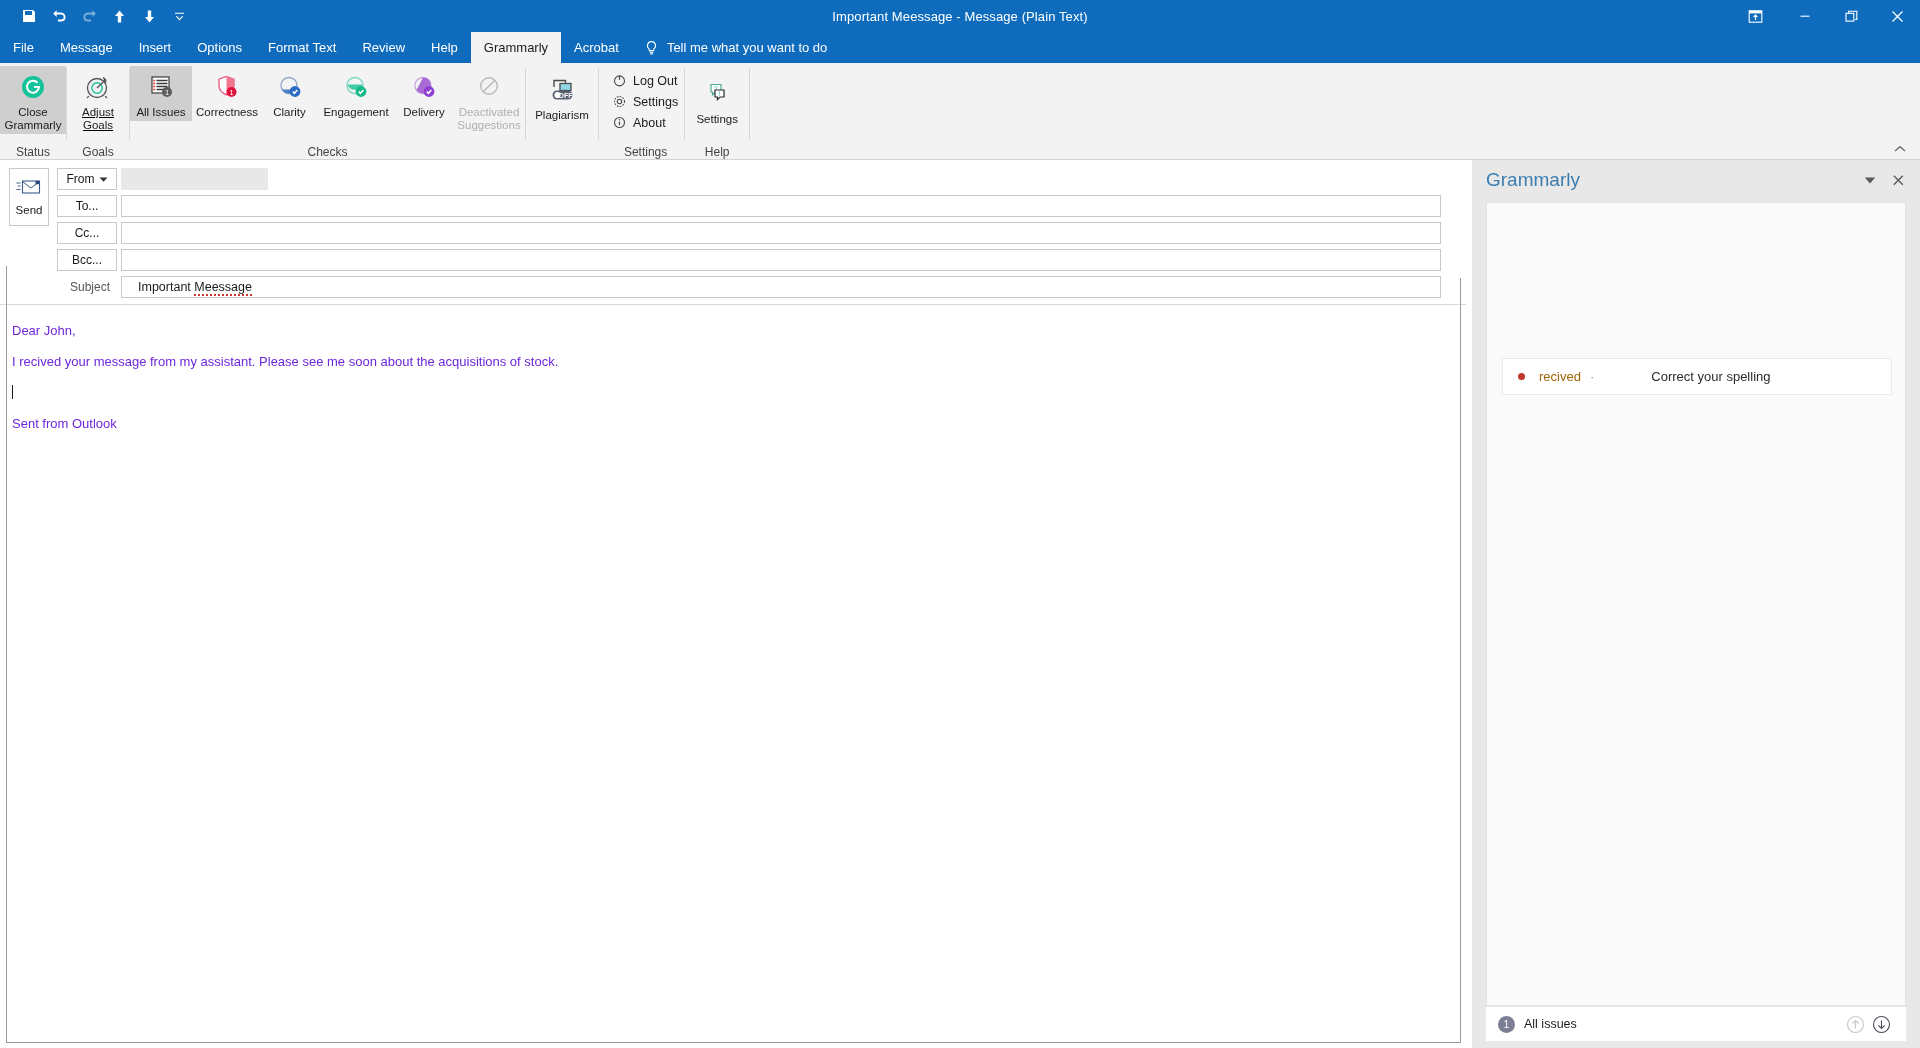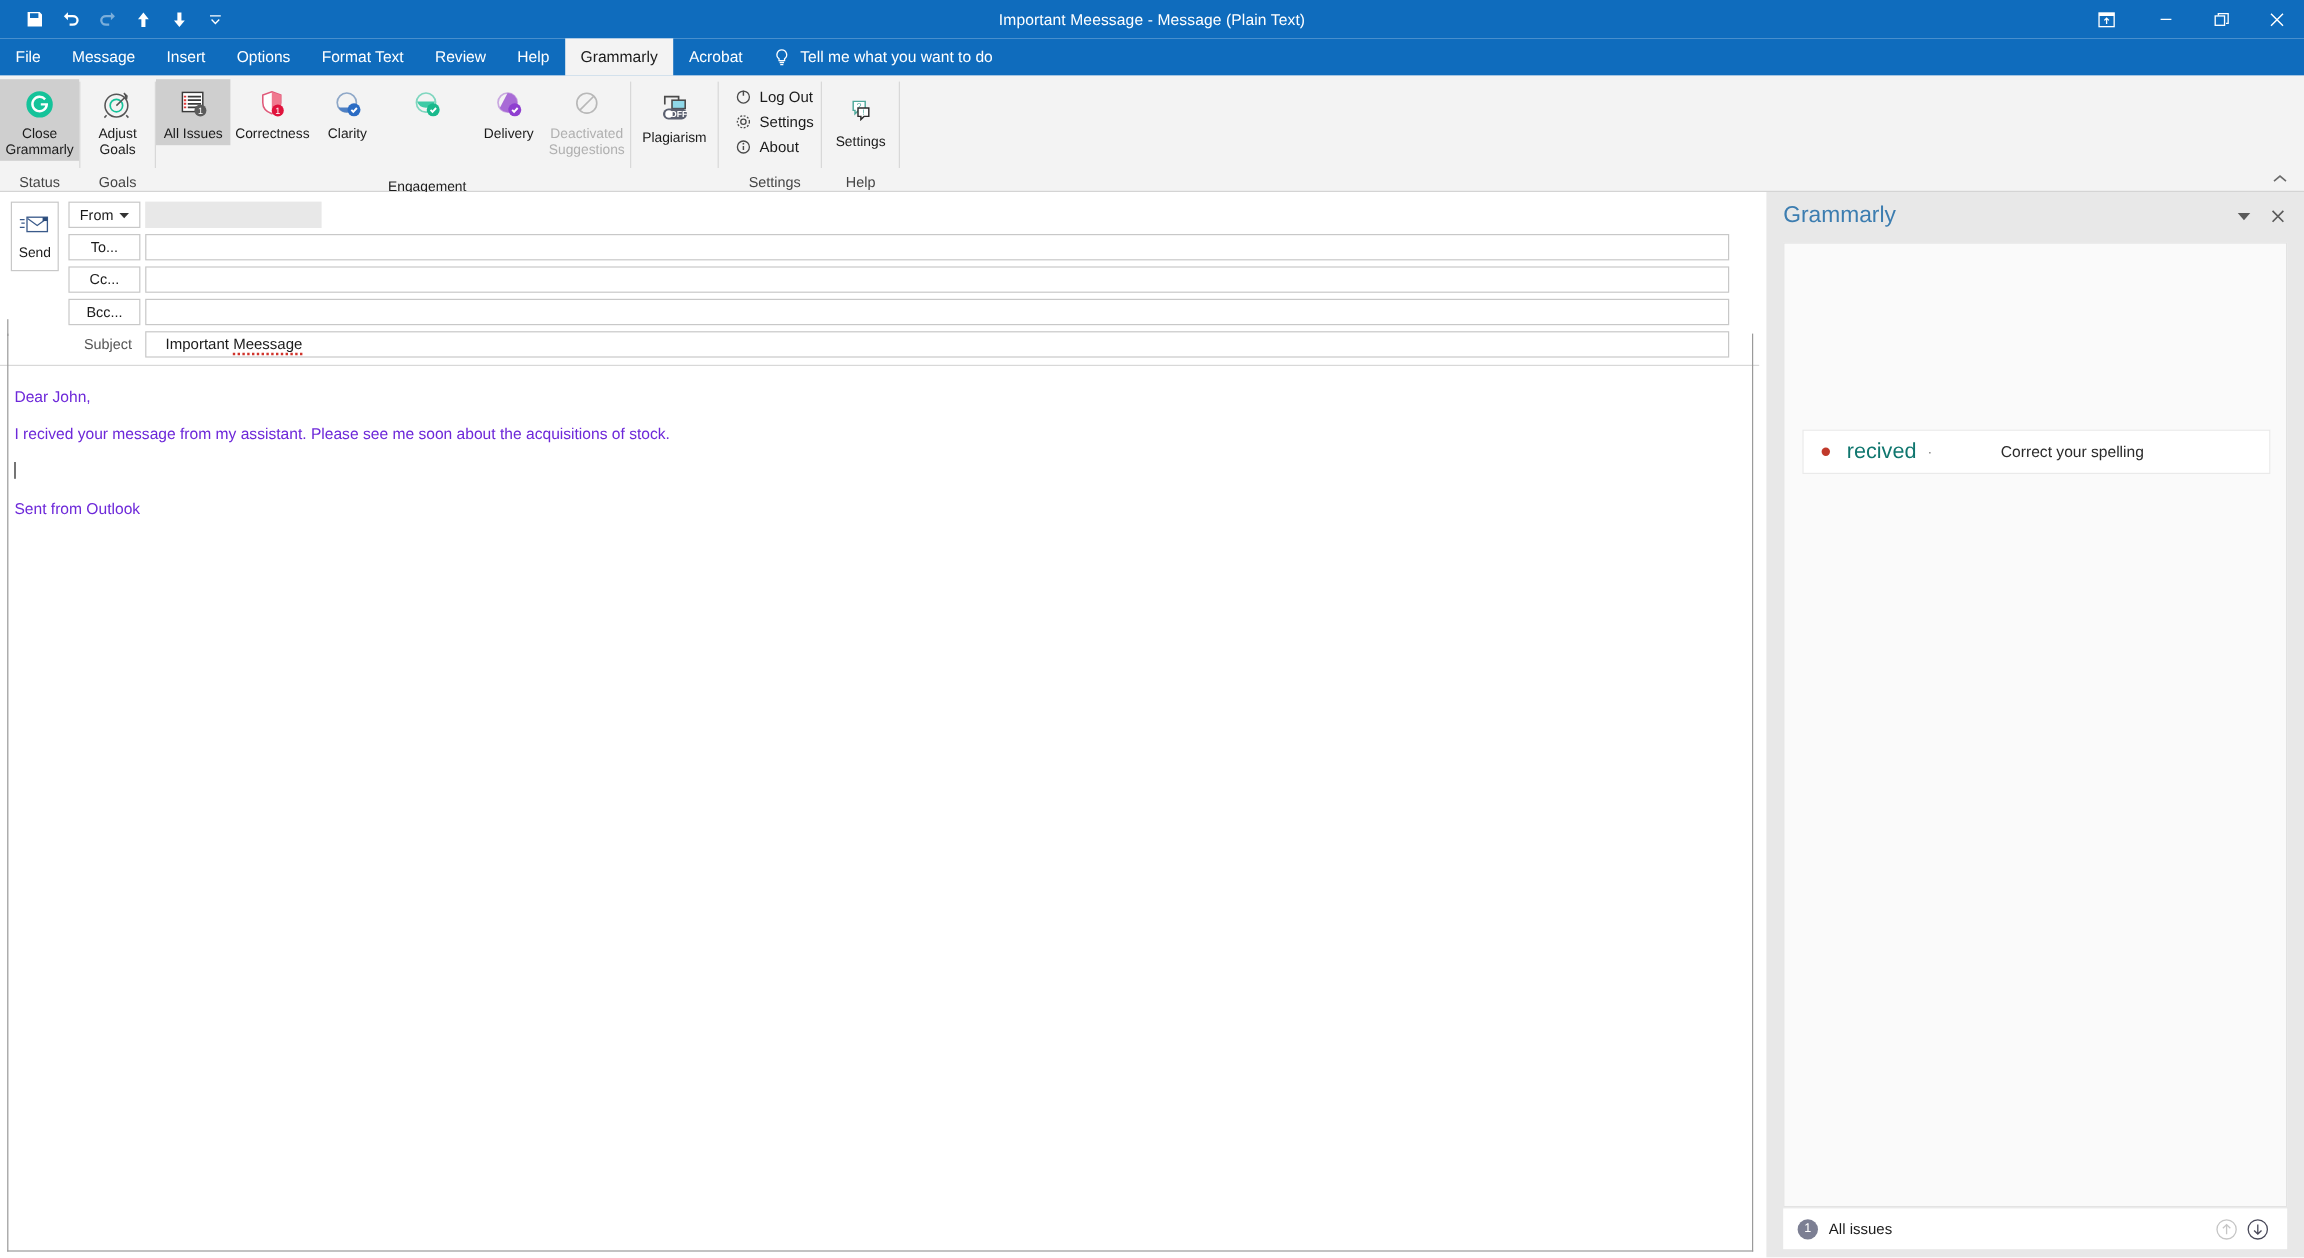--- a/index.html
+++ b/index.html
@@ -157,21 +157,21 @@
   .gpanel-body {
     position: absolute; top: 42px; left: 14px; width: 420px; bottom: 42px;
     background: #FAFAFA; border: 1px solid #E3E3E3;
   }
   .suggestion-card {
     position: absolute; left: 15px; top: 155px; width: 390px; height: 37px;
     background: #ffffff; border: 1px solid #EAEAEA;
     display: flex; align-items: center; padding-left: 15px; gap: 0px;
   }
   .sdot { width: 7px; height: 7px; border-radius: 50%; background: #C0392B; margin-right: 14px; }
-  .sword { font-size: 18px; color: #0f766e; }
+  .sword { font-size: 13px; color: #a16207; }
   .sdotsep { font-size: 13px; color: #8a8a8a; margin: 0 9px; }
   .sdesc { font-size: 13px; color: #2b2b2b; margin-left: 48px; }
 
   .gpanel-foot {
     position: absolute; left: 14px; right: 14px; bottom: 7px; height: 34px;
     background: #FFFFFF; display: flex; align-items: center; padding: 0 12px;
   }
   .badge {
     width: 17px; height: 17px; border-radius: 50%; background: #7C7F93; color: #fff;
     font-size: 10.5px; display: flex; align-items: center; justify-content: center;
@@ -284,21 +284,21 @@
             <span class="lbl">Close
 Grammarly</span>
           </div>
         </div>
         <div class="glabel">Status</div>
       </div>
       <div class="rsep"></div>
 
       <div class="rgroup">
         <div class="items">
-          <div class="rbtn" style="width:62px;">
+          <div class="rbtn" style="width:62px;text-decoration:underline;">
             <span class="ico">
               <svg width="30" height="30" viewBox="0 0 30 30">
                 <circle cx="14" cy="16" r="9.5" fill="none" stroke="#555" stroke-width="1.3"></circle>
                 <circle cx="14" cy="16" r="5.2" fill="none" stroke="#15C39A" stroke-width="1.4"></circle>
                 <path stroke="#555" stroke-width="1.3" d="M14 16l8.5-8.2M20.2 5.6l2.6 2.4-.4 2.9"></path>
                 <path stroke="#555" stroke-width="1.3" d="M4 26l1.8-1.9M24 26l-1.8-1.9"></path>
               </svg>
             </span>
             <span class="lbl">Adjust
 Goals</span>
@@ -340,21 +340,21 @@
               <svg width="28" height="28" viewBox="0 0 28 28">
                 <circle cx="13" cy="12.5" r="8" fill="none" stroke="#8FA8C8" stroke-width="1.4"></circle>
                 <path d="M6 16.5a8 8 0 0 0 14 0z" fill="#4E80C4"></path>
                 <circle cx="19" cy="18.5" r="5.4" fill="#2B6CC4"></circle>
                 <path fill="none" stroke="#fff" stroke-width="1.6" d="M16.8 18.6l1.6 1.7 3-3.3"></path>
               </svg>
             </span>
             <span class="lbl">Clarity</span>
           </div>
 
-          <div class="rbtn" style="width:78px;gap:44px;">
+          <div class="rbtn" style="width:78px;">
             <span class="ico">
               <svg width="28" height="28" viewBox="0 0 28 28">
                 <circle cx="13" cy="12.5" r="8" fill="none" stroke="#7FD6BF" stroke-width="1.4"></circle>
                 <path d="M5.5 11.5h15a8 8 0 0 1-15 0z" fill="#3FCBA6"></path>
                 <circle cx="19" cy="18.5" r="5.4" fill="#19B98C"></circle>
                 <path fill="none" stroke="#fff" stroke-width="1.6" d="M16.8 18.6l1.6 1.7 3-3.3"></path>
               </svg>
             </span>
             <span class="lbl">Engagement</span>
           </div>

